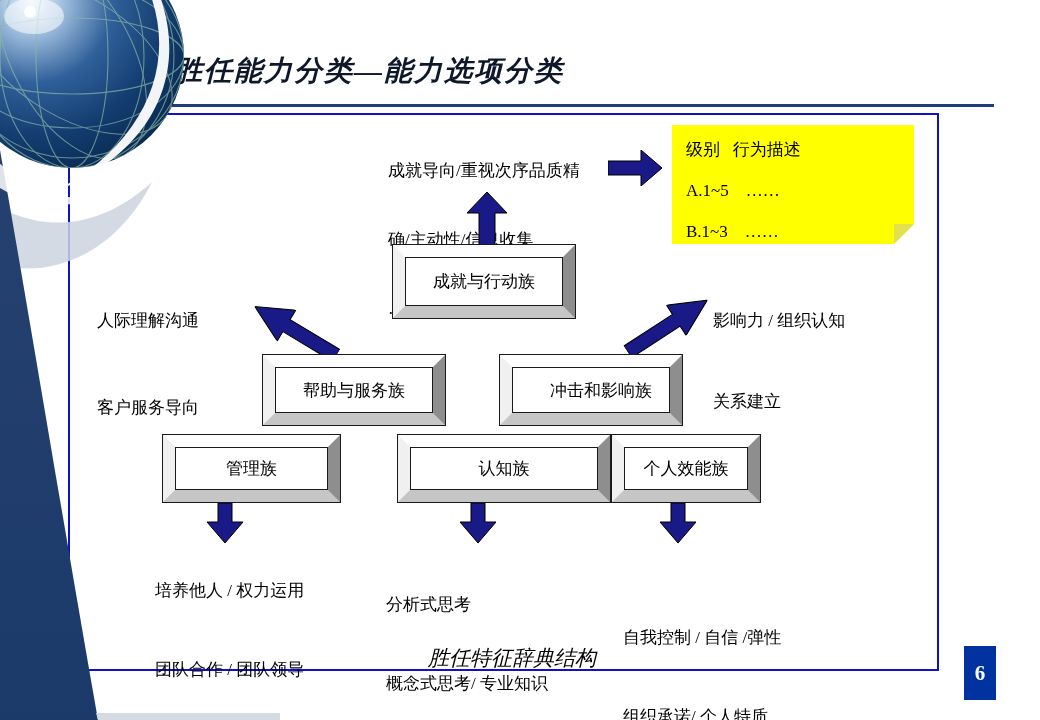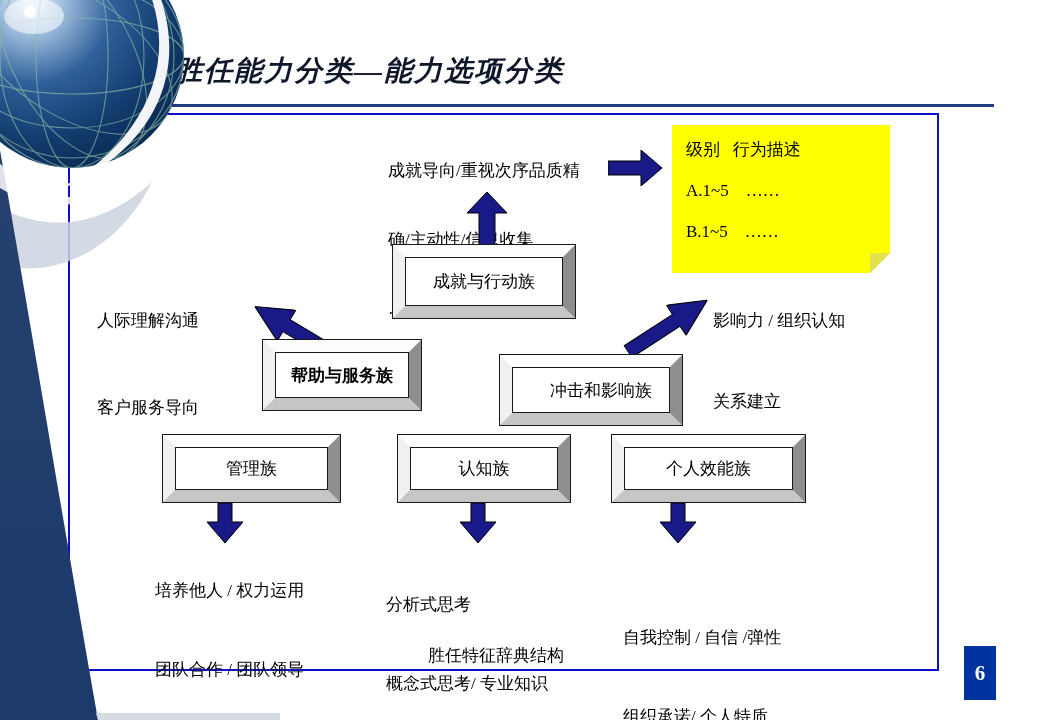--- a/index.html
+++ b/index.html
@@ -18,36 +18,36 @@
          border-color:#fdfdfd #8e8e8e #c6c6c6 #f0f0f0;
          outline:1px solid #1a1a1a;background:#fff;
          box-shadow:inset 0 0 0 1px #1a1a1a;
          display:flex;align-items:center;justify-content:center;}
   .frame span{font-size:17px;}
   .arr{display:block;}
   .arr polygon{fill:#191987;stroke:#000;stroke-width:1;}
   .rot{transform-origin:50% 50%;}
   .badge{background:#0033a0;color:#fff;display:flex;align-items:center;justify-content:center;
          font-size:21px;font-weight:bold;}
-  .caption{font-size:17px;}
+  .caption{font-size:21px;font-style:italic;}
 </style>
 </head>
 <body>
 
 <div class="slide">
 
   <div class="abs title" style="left:174px;top:52px;">胜任能力分类—能力选项分类</div>
   <div class="abs title-rule" style="left:172px;top:104px;width:822px;"></div>
 
   <div class="abs content-box" style="left:68px;top:113px;width:867px;height:554px;"></div>
 
-  <div class="abs note" style="left:672px;top:125px;width:218px;height:148px;">
+  <div class="abs note" style="left:672px;top:125px;width:218px;height:119px;padding-left:24px;">
     <div class="nline" style="top:13px;">级别   行为描述</div>
     <div class="nline" style="top:56px;">A.1~5    ……</div>
-    <div class="nline" style="top:97px;">B.1~5    ……</div>
+    <div class="nline" style="top:97px;">B.1~3    ……</div>
     <svg class="abs" style="right:0;bottom:0;" width="20" height="20">
       <polygon points="0,20 20,0 20,20" fill="#ffffff"></polygon>
       <polygon points="0,20 20,0 0,0" fill="#e2e24f"></polygon>
     </svg>
   </div>
 
   <svg class="abs arr" style="left:608px;top:150px;" width="54" height="36">
     <polygon points="0,11 33,11 33,0 54,18 33,36 33,25 0,25"></polygon>
   </svg>
 
@@ -77,34 +77,34 @@
   <div class="abs t" style="left:713px;top:278px;">
     <div style="height:47px;text-align:center;">影响力 / 组织认知</div>
     <div style="height:41px;">关系建立</div>
     <div>……</div>
   </div>
 
   <svg class="abs arr rot" style="left:620px;top:308px;transform:rotate(-33deg);" width="95" height="36">
     <polygon points="0,11 58,11 58,0 95,18 58,36 58,25 0,25"></polygon>
   </svg>
 
-  <div class="abs frame" style="left:263px;top:340px;width:158px;height:70px;font-weight:bold;">
+  <div class="abs frame" style="left:263px;top:355px;width:182px;height:70px;">
     <span>帮助与服务族</span>
   </div>
   <div class="abs frame" style="left:500px;top:355px;width:182px;height:70px;padding-left:20px;">
     <span>冲击和影响族</span>
   </div>
 
   <div class="abs frame" style="left:163px;top:435px;width:177px;height:67px;">
     <span>管理族</span>
   </div>
-  <div class="abs frame" style="left:398px;top:435px;width:172px;height:67px;">
+  <div class="abs frame" style="left:398px;top:435px;width:212px;height:67px;">
     <span>认知族</span>
   </div>
-  <div class="abs frame" style="left:612px;top:435px;width:193px;height:67px;">
+  <div class="abs frame" style="left:612px;top:435px;width:148px;height:67px;">
     <span>个人效能族</span>
   </div>
 
   <svg class="abs arr" style="left:207px;top:503px;" width="36" height="40">
     <polygon points="11,0 25,0 25,19 36,19 18,40 0,19 11,19"></polygon>
   </svg>
   <svg class="abs arr" style="left:460px;top:503px;" width="36" height="40">
     <polygon points="11,0 25,0 25,19 36,19 18,40 0,19 11,19"></polygon>
   </svg>
   <svg class="abs arr" style="left:660px;top:503px;" width="36" height="40">

